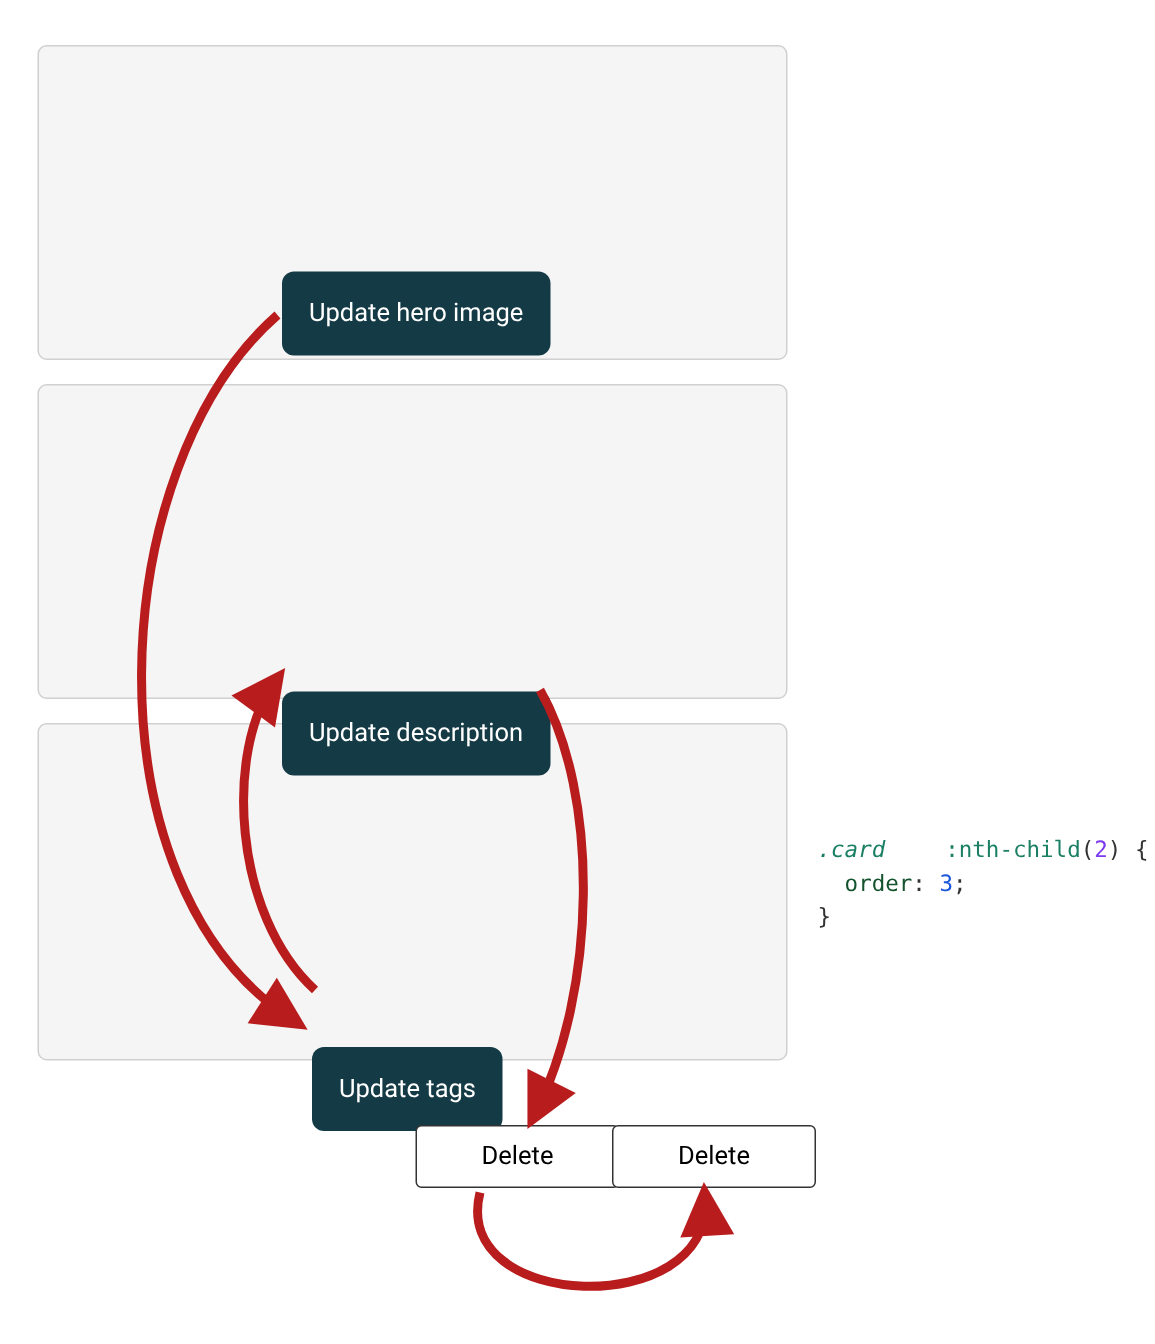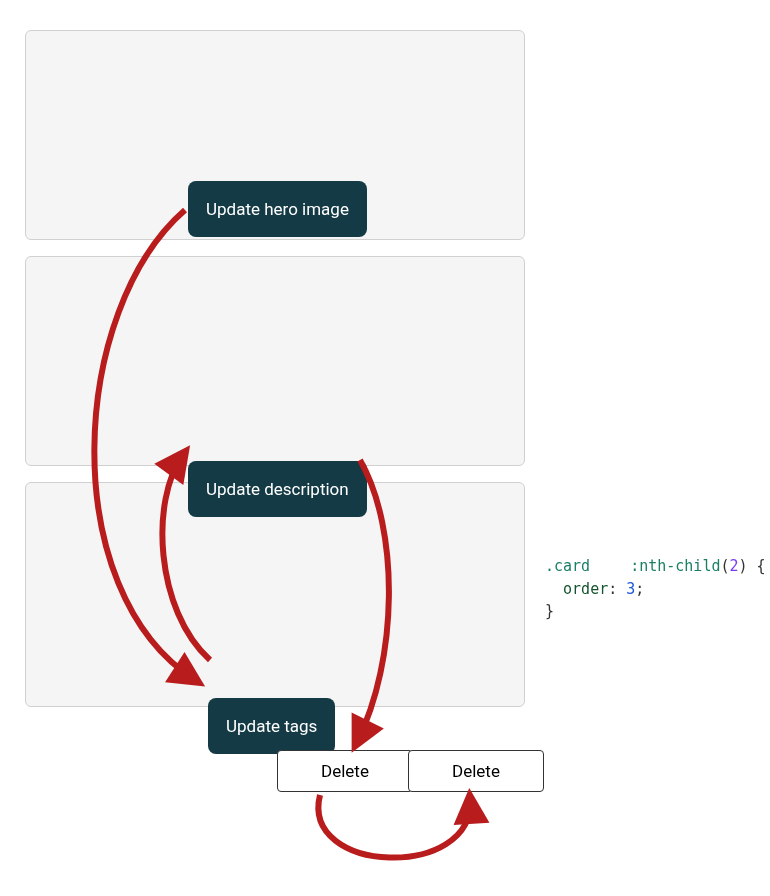--- a/index.html
+++ b/index.html
@@ -50,21 +50,21 @@
     .btn-publish { left: 408px; top: 750px; }
     .code-block {
       position: absolute;
       left: 545px;
       top: 555px;
       font-family: 'SF Mono', Monaco, Consolas, monospace;
       font-size: 15px;
       line-height: 1.5;
       white-space: pre;
     }
-    .tok-class { color: #1a7f64; }
+    .tok-class { color: #1a7f64; font-style: italic; }
     .tok-pseudo { color: #1a7f64; padding-left: 40px; }
     .tok-num-paren { color: #7c3aed; }
     .tok-brace { color: #333333; }
     .tok-prop { color: #14532d; }
     .tok-value { color: #1a56db; }
     .arrows-overlay {
       position: absolute;
       left: 0;
       top: 0;
       width: 770px;

